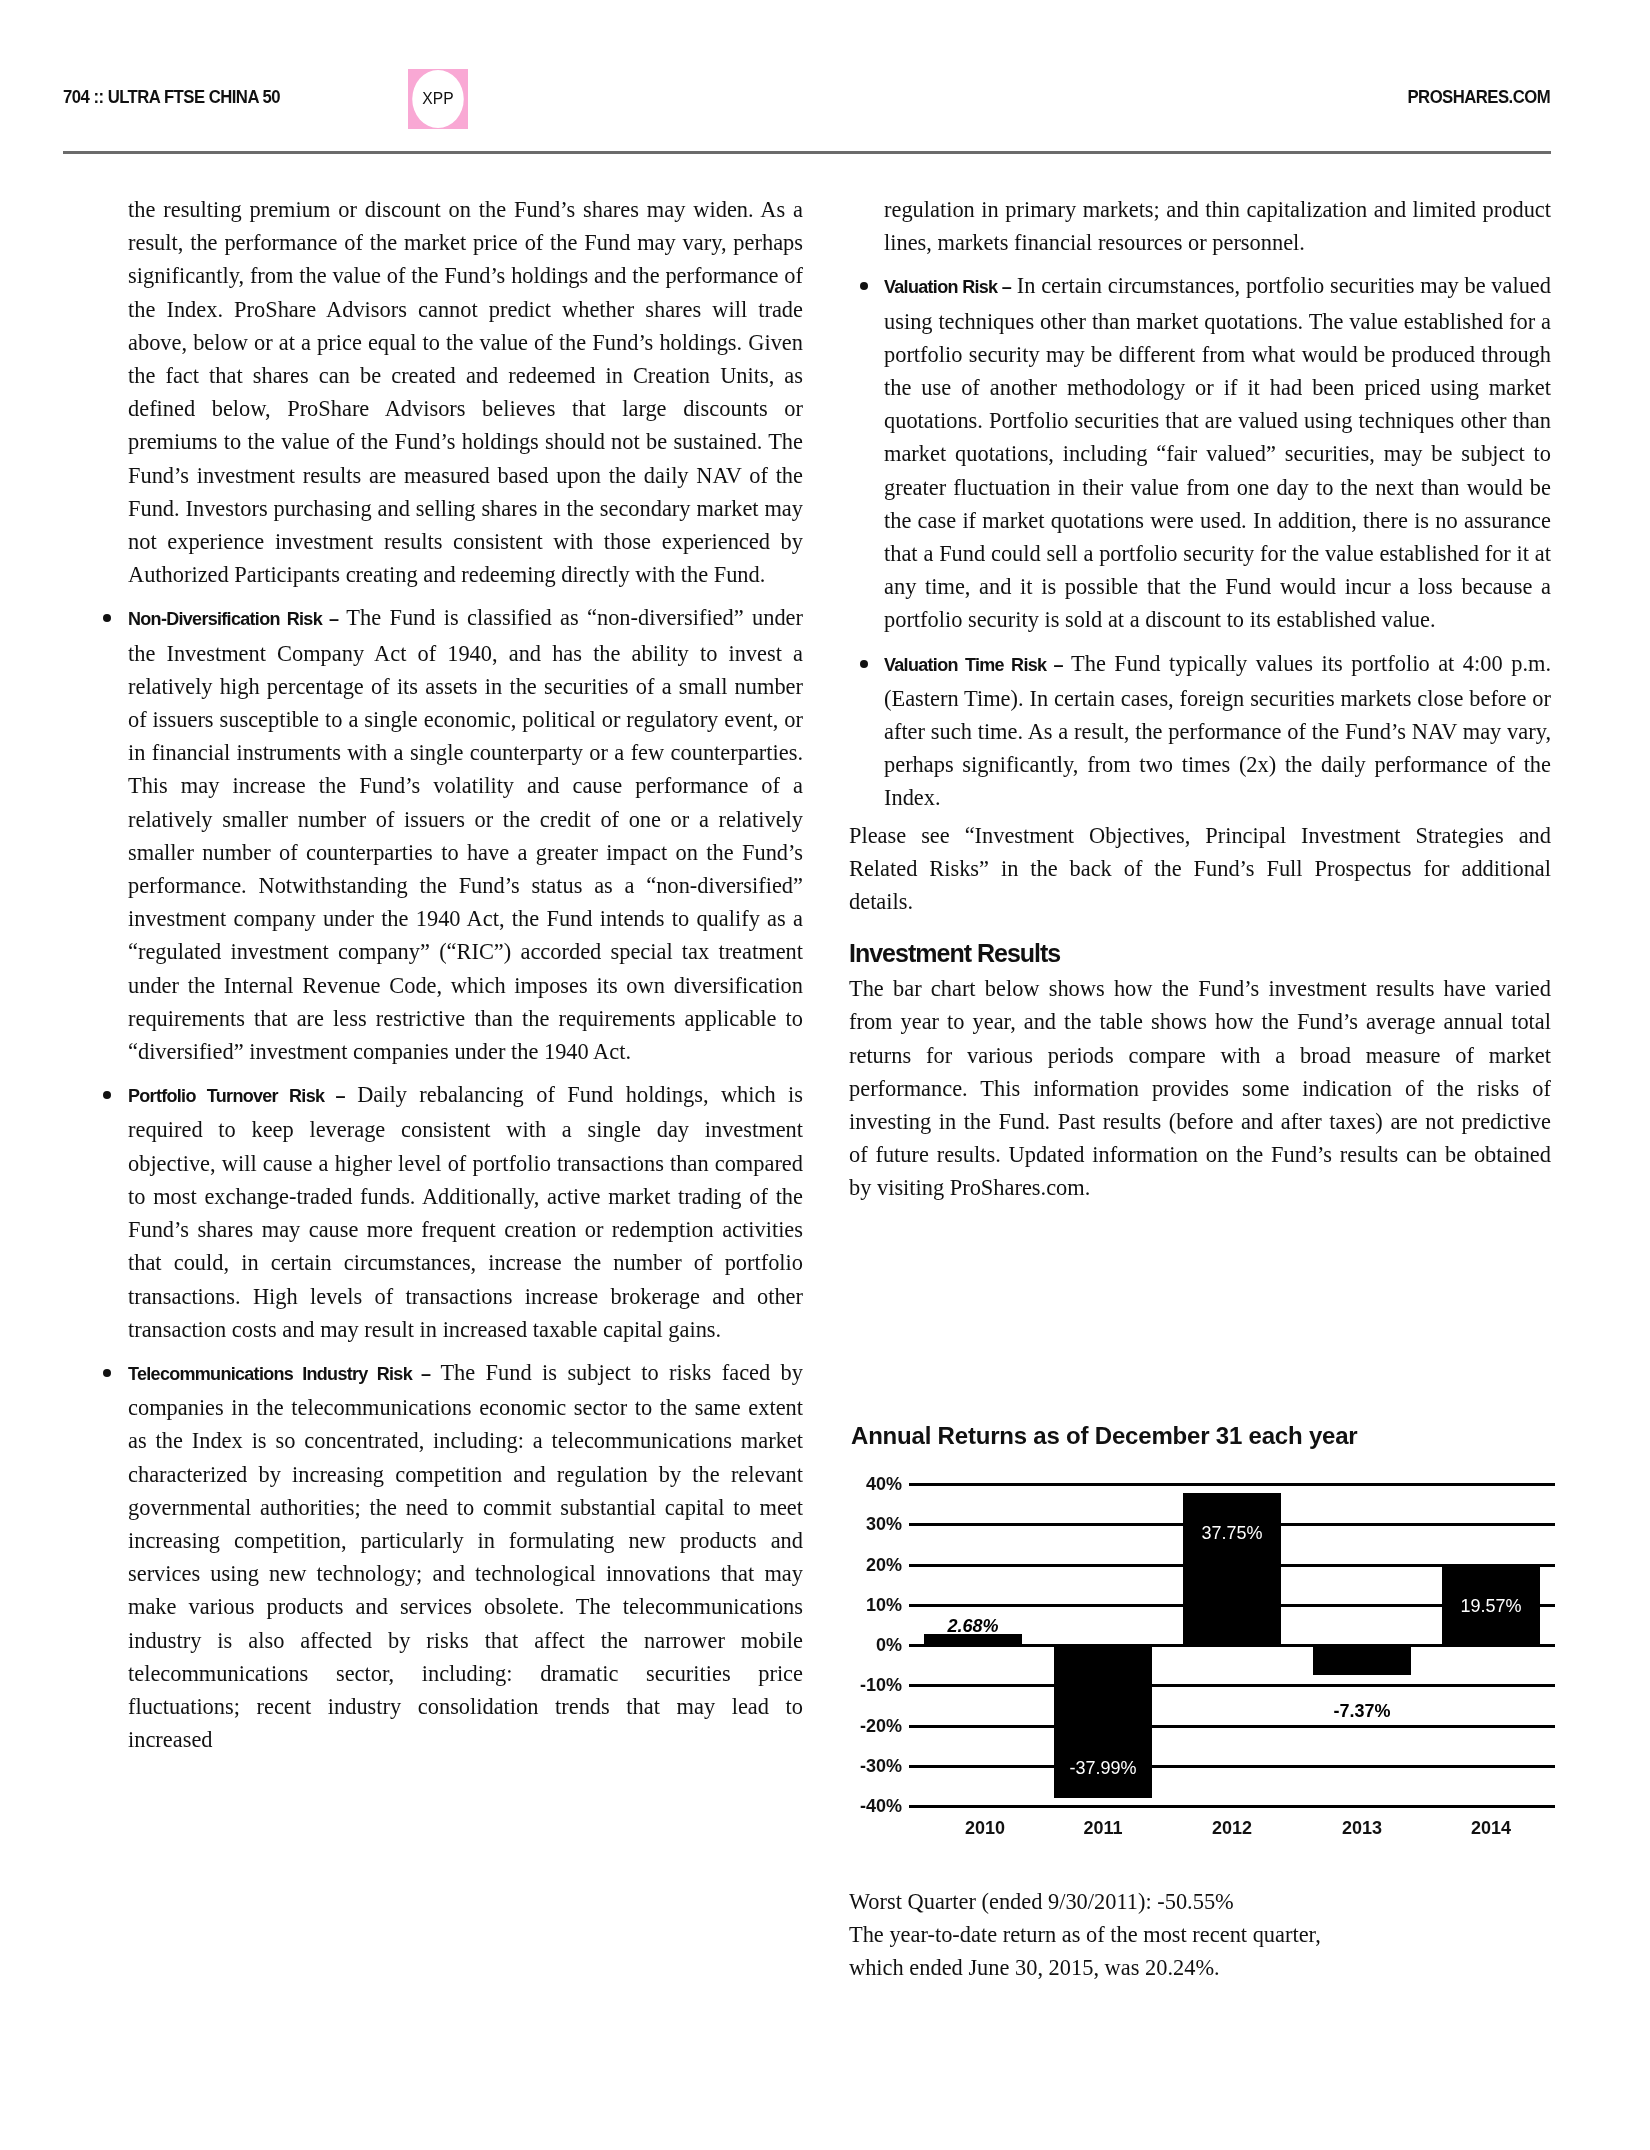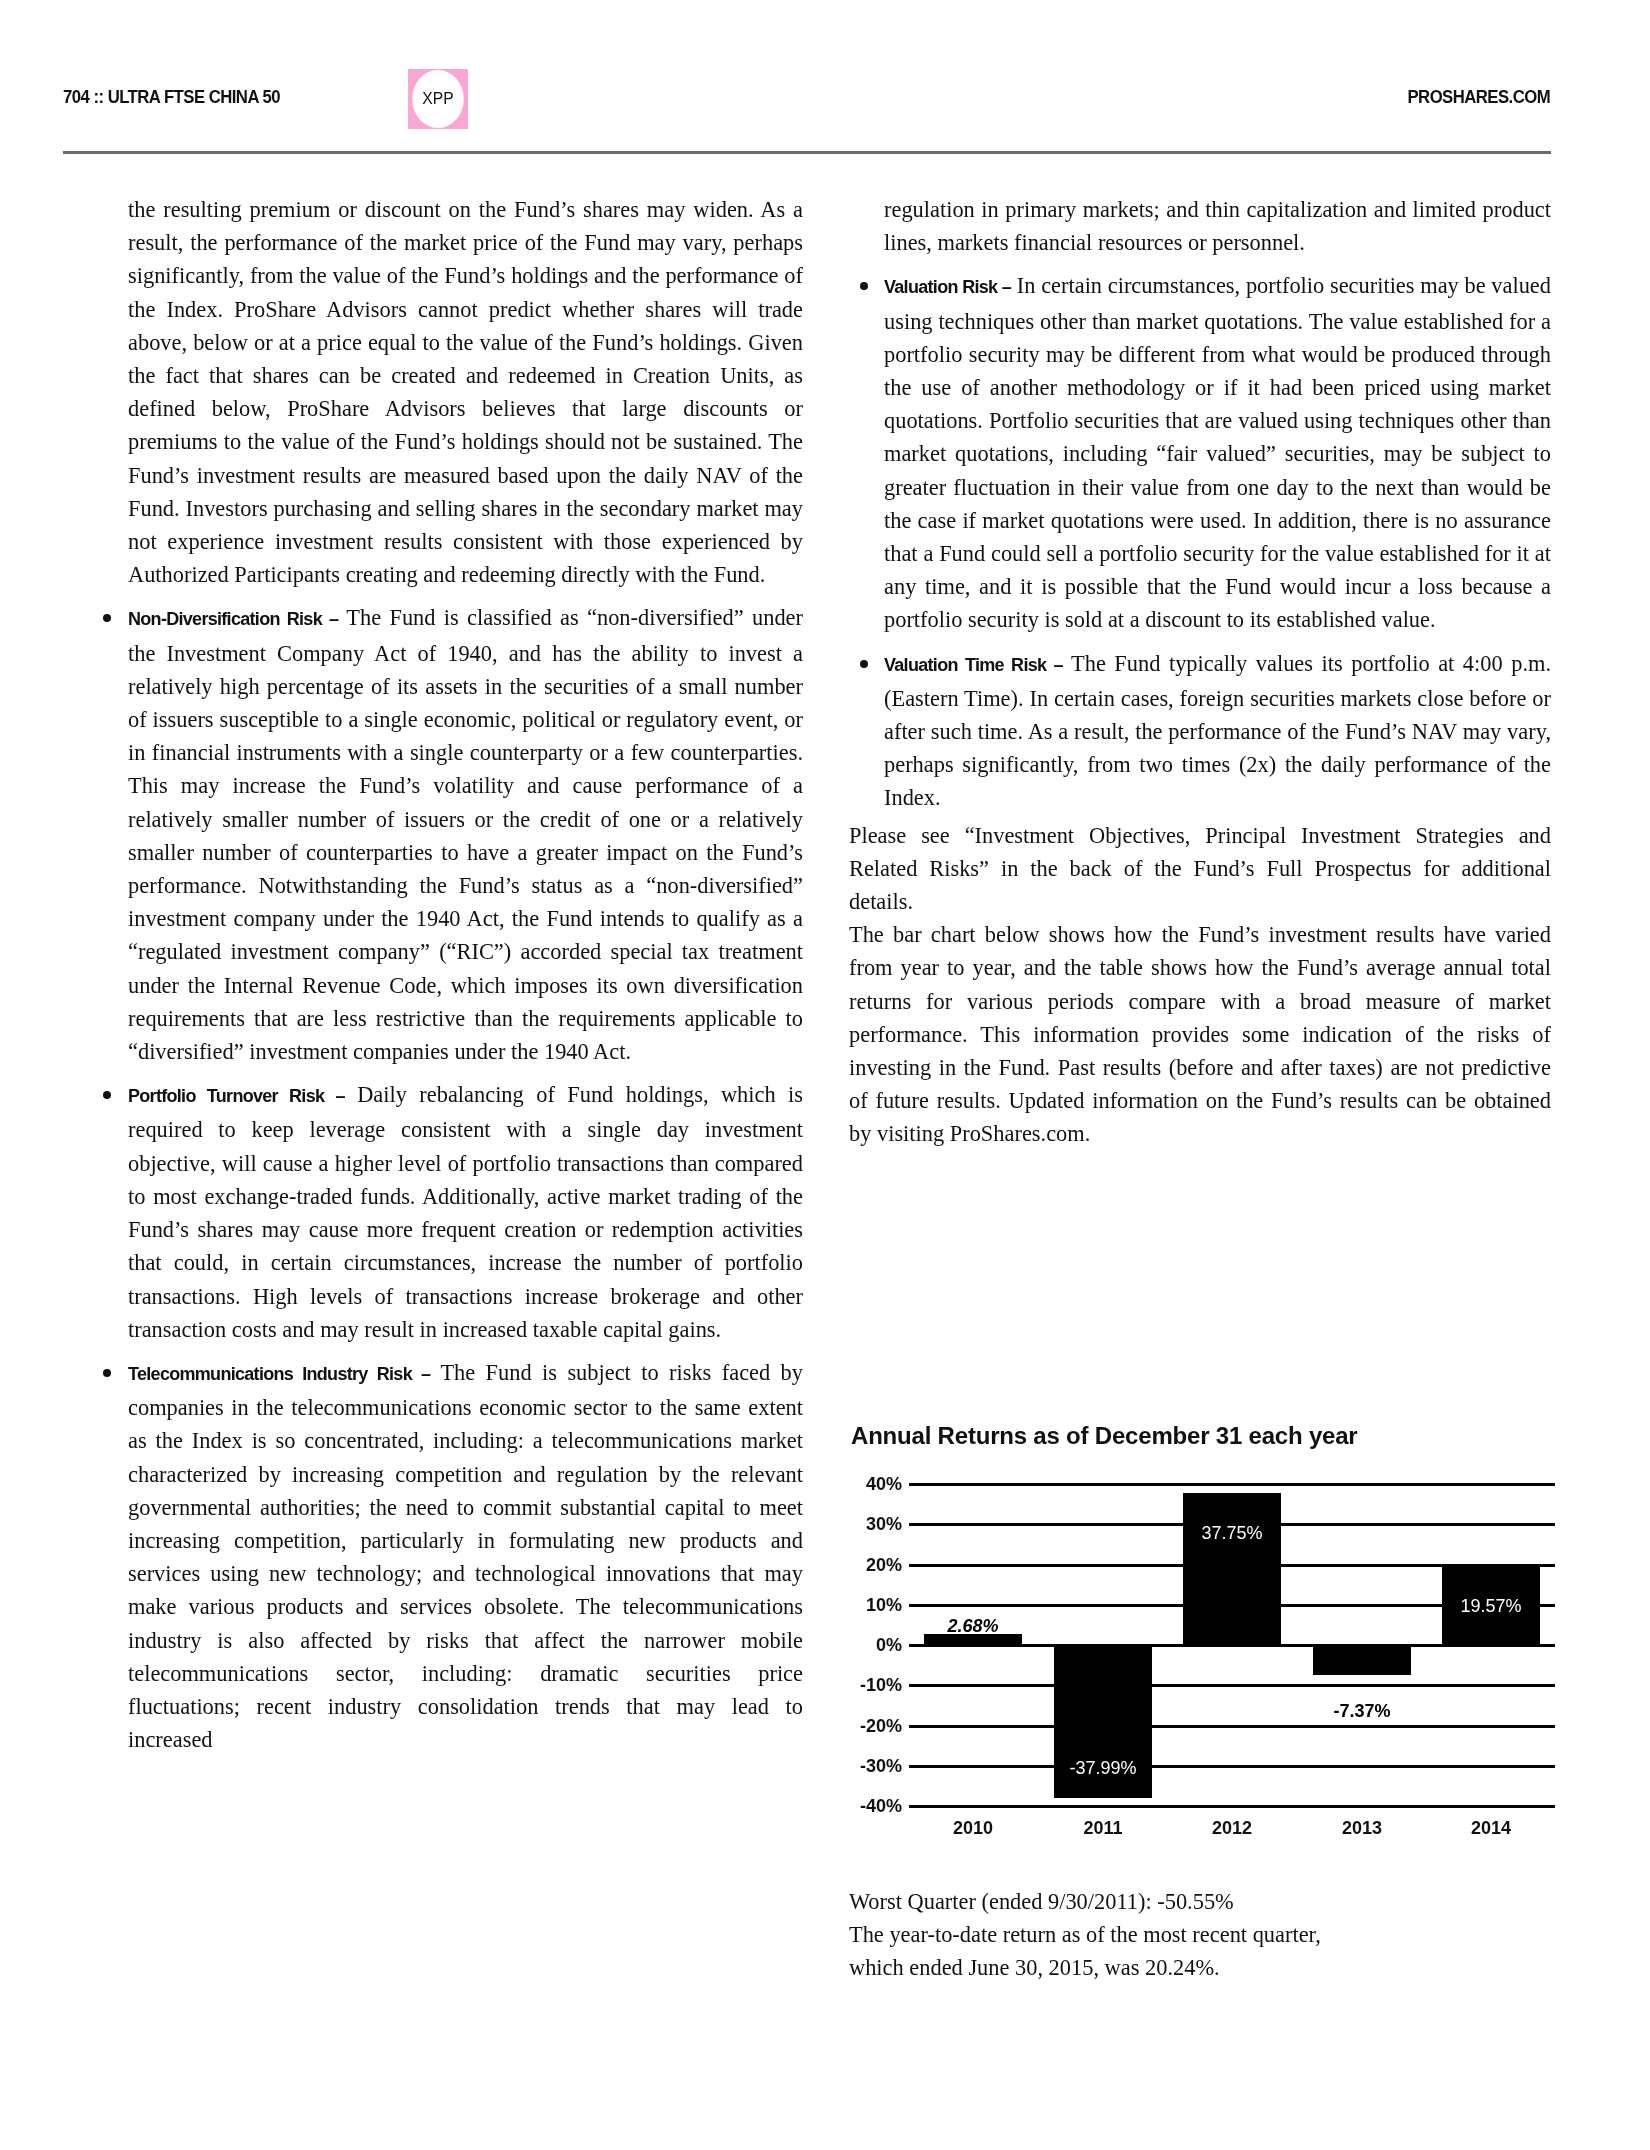--- a/index.html
+++ b/index.html
@@ -120,20 +120,21 @@
 
   <p class="bullet">
     <span class="lead-in">Valuation Risk –</span><span> In certain circumstances, portfolio securities may be valued using techniques other than market quotations. The value established for a portfolio security may be different from what would be produced through the use of another methodology or if it had been priced using market quotations. Portfolio securities that are valued using techniques other than market quotations, including “fair valued” securities, may be subject to greater fluctuation in their value from one day to the next than would be the case if market quotations were used. In addition, there is no assurance that a Fund could sell a portfolio security for the value established for it at any time, and it is possible that the Fund would incur a loss because a portfolio security is sold at a discount to its established value.</span>
   </p>
   <p class="bullet">
     <span class="lead-in">Valuation Time Risk –</span><span> The Fund typically values its portfolio at 4:00 p.m. (Eastern Time). In certain cases, foreign securities markets close before or after such time. As a result, the performance of the Fund’s NAV may vary, perhaps significantly, from two times (2x) the daily performance of the Index.</span>
   </p>
 
   <p class="after-bullets">Please see “Investment Objectives, Principal Investment Strategies and Related Risks” in the back of the Fund’s Full Prospectus for additional details.</p>
 
+  <h2>Investment Results</h2>
   <p>The bar chart below shows how the Fund’s investment results have varied from year to year, and the table shows how the Fund’s average annual total returns for various periods compare with a broad measure of market performance. This information provides some indication of the risks of investing in the Fund. Past results (before and after taxes) are not predictive of future results. Updated information on the Fund’s results can be obtained by visiting ProShares.com.</p>
 </div>
 
 <div class="chart-title">Annual Returns as of December 31 each year</div>
 <div class="chart" id="chart">
     <div class="grid" style="top: 13px;"></div>
     <div class="ytick" style="left: 0px; top: 5px;">40%</div>
     <div class="grid" style="top: 53.25px;"></div>
     <div class="ytick" style="left: 0px; top: 45.25px;">30%</div>
     <div class="grid" style="top: 93.5px;"></div>
@@ -145,21 +146,21 @@
     <div class="grid" style="top: 214.25px;"></div>
     <div class="ytick" style="left: 0px; top: 206.25px;">-10%</div>
     <div class="grid" style="top: 254.5px;"></div>
     <div class="ytick" style="left: 0px; top: 246.5px;">-20%</div>
     <div class="grid" style="top: 294.75px;"></div>
     <div class="ytick" style="left: 0px; top: 286.75px;">-30%</div>
     <div class="grid" style="top: 335px;"></div>
     <div class="ytick" style="left: 0px; top: 327px;">-40%</div>
     <div class="bar" style="left: 84px; width: 98px; top: 164.213px; height: 10.787px;"></div>
     <div class="bar-label out" style="left: 63px; top: 146px; font-style: italic;">2.68%</div>
-    <div class="xtick" style="left: 83px; top: 348px;">2010</div>
+    <div class="xtick" style="left: 95px; top: 348px;">2010</div>
     <div class="bar" style="left: 214px; width: 98px; top: 175px; height: 152.91px;"></div>
     <div class="bar-label in" style="left: 193px; top: 287.91px;">-37.99%</div>
     <div class="xtick" style="left: 213px; top: 348px;">2011</div>
     <div class="bar" style="left: 343px; width: 98px; top: 23.0562px; height: 151.944px;"></div>
     <div class="bar-label in" style="left: 322px; top: 53.0562px;">37.75%</div>
     <div class="xtick" style="left: 342px; top: 348px;">2012</div>
     <div class="bar" style="left: 473px; width: 98px; top: 175px; height: 29.6642px;"></div>
     <div class="bar-label out" style="left: 452px; top: 230.664px;">-7.37%</div>
     <div class="xtick" style="left: 472px; top: 348px;">2013</div>
     <div class="bar" style="left: 602px; width: 98px; top: 96.2308px; height: 78.7692px;"></div>

